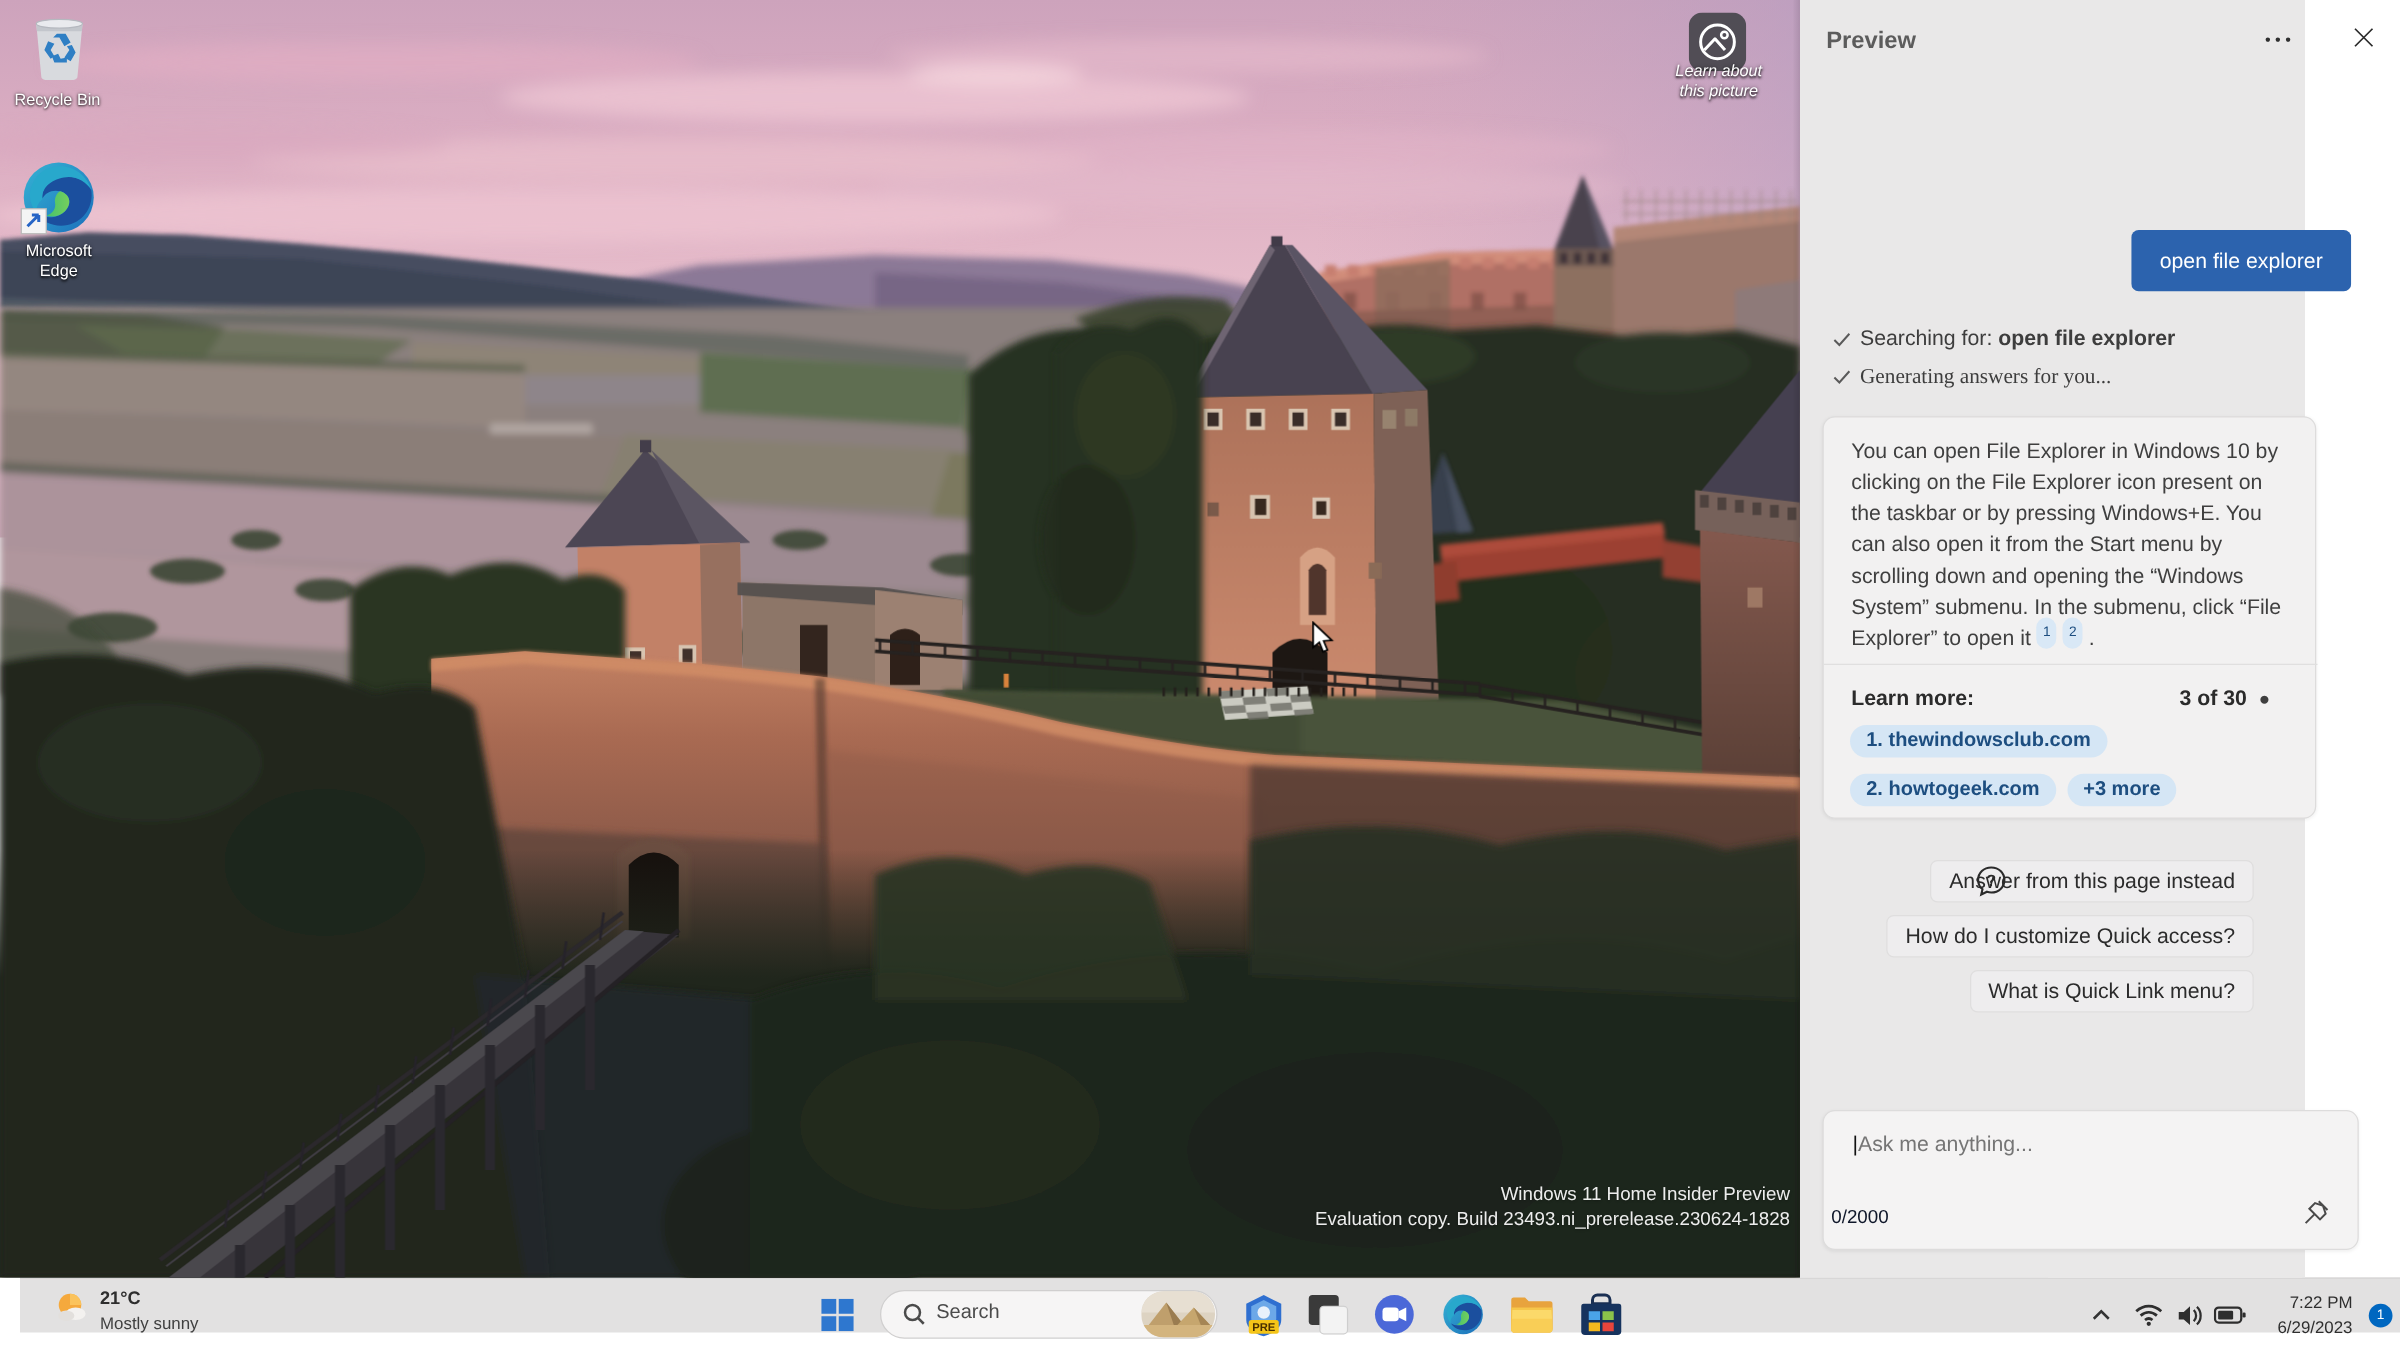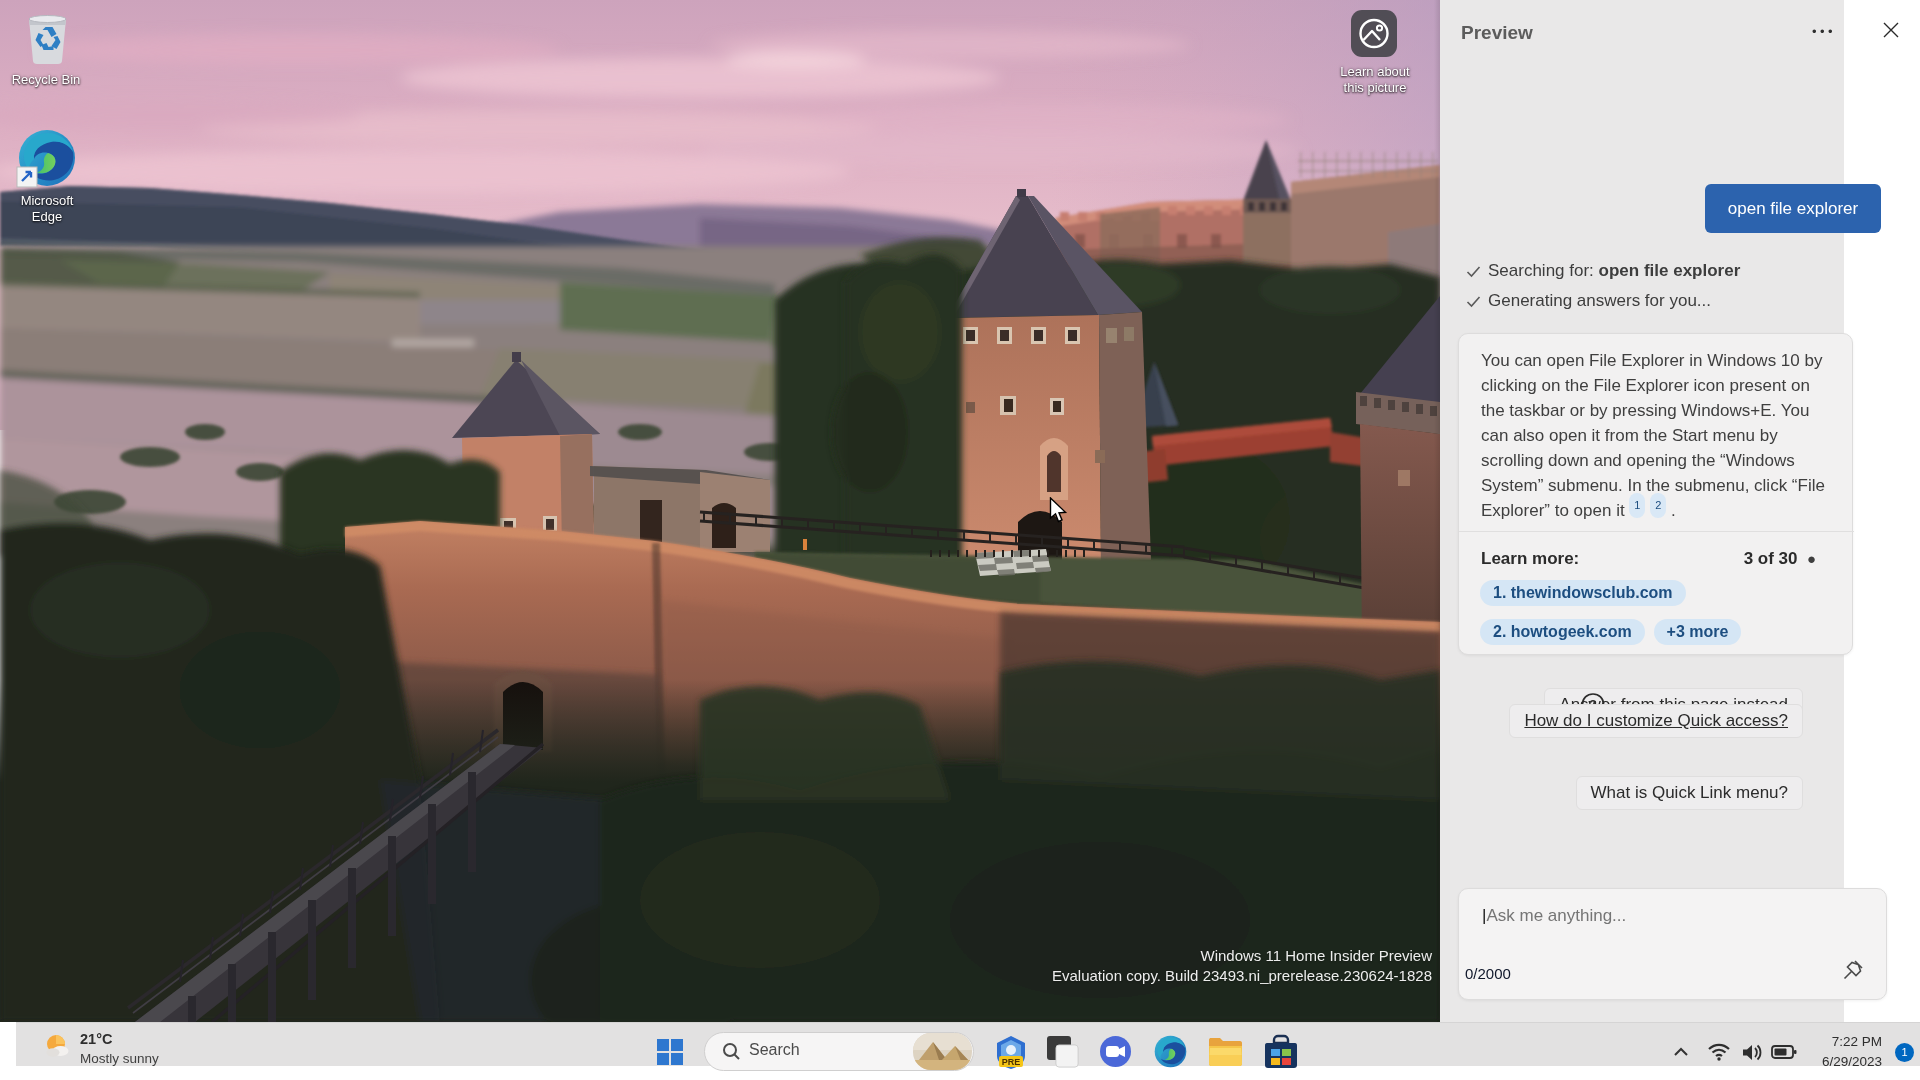--- a/index.html
+++ b/index.html
@@ -422,53 +422,53 @@
     <rect x="1" y="40" width="20" height="20" fill="#f4f4f4" stroke="#b9b9b9" stroke-width="1"></rect>
     <path d="M6 54 L15 45 M15 45 L9.5 45 M15 45 L15 50.5" stroke="#2665c6" stroke-width="2.4" fill="none"></path>
   </svg>
   <div class="dicon" style="left:2px; top:193px;">Microsoft<br>Edge</div>
   <svg style="position:absolute;left:1351px;top:10px;width:46px;height:47px;" viewBox="0 0 46 47">
     <rect x="0" y="0" width="46" height="47" rx="11" fill="#47454c" opacity="0.92"></rect>
     <circle cx="23" cy="23.5" r="13.5" fill="none" stroke="#fff" stroke-width="2.4"></circle>
     <circle cx="28.5" cy="18" r="2.6" fill="none" stroke="#fff" stroke-width="2"></circle>
     <path d="M12.5 30 L21 21 L29 30" fill="none" stroke="#fff" stroke-width="2.4" stroke-linejoin="round"></path>
   </svg>
-  <div class="dicon" style="left:1330px; top:64px;">Learn about<br>this picture</div>
+  <div class="dicon" style="left:1330px; top:49px;font-style:italic;">Learn about<br>this picture</div>
   <div class="watermark">Windows 11 Home Insider Preview<br>Evaluation copy. Build 23493.ni_prerelease.230624-1828</div>
 </div>
 <div style="position:absolute;left:1434px;top:0;width:6px;height:1022px;background:linear-gradient(90deg,rgba(0,0,0,0),rgba(0,0,0,0.10));"></div>
 <div id="sidebar">
   <div class="sb-h">Preview</div>
   <div class="sb-dots">•••</div>
   <svg class="sb-x" viewBox="0 0 20 20">
       <path d="M3 3 L17 17 M17 3 L3 17" stroke="#2a2a2a" stroke-width="1.4"></path>
     </svg>
   <div class="bluebtn">open file explorer</div>
   <svg class="checkmark" style="top:264px;" viewBox="0 0 15 15">
       <path d="M1.5 8 L5.5 12 L13.5 3" stroke="#5a5a5a" stroke-width="1.6" fill="none"></path>
     </svg>
   <div class="checkline" style="top:261px;">Searching for: <b>open file explorer</b></div>
   <svg class="checkmark" style="top:294px;" viewBox="0 0 15 15">
       <path d="M1.5 8 L5.5 12 L13.5 3" stroke="#5a5a5a" stroke-width="1.6" fill="none"></path>
     </svg>
-  <div class="checkline" style="top:291px;">Generating answers for you...</div>
+  <div class="checkline" style="top:291px;font-family:Liberation Serif, serif;">Generating answers for you...</div>
   <div class="card" style="top:333px; width:395px; height:322px;">
     <div class="ctext" style="margin:14px 0 0 22px;">You can open File Explorer in Windows 10 by<br>clicking on the File Explorer icon present on<br>the taskbar or by pressing Windows+E. You<br>can also open it from the Start menu by<br>scrolling down and opening the “Windows<br>System” submenu. In the submenu, click “File<br>Explorer” to open it <span class="sup">1</span> <span class="sup">2</span> .</div>
     <div style="position:absolute; left:0px; top:197px; width:395px; border-top:1px solid #e0dfdf;"></div>
     <div style="position:absolute; left:22px; top:215px; font-size:17px; font-weight:bold; color:#2b2b2b;">Learn more:</div>
     <div style="position:absolute; right:36px; top:215px; font-size:17px; font-weight:bold; color:#2b2b2b;">3 of 30 &nbsp;<span style="font-size:15px; color:#3f3f3f;">●</span></div>
     <div style="position:absolute; left:21px; top:246px;"><span class="lpill">1. thewindowsclub.com</span></div>
     <div style="position:absolute; left:21px; top:285px;"><span class="lpill">2. howtogeek.com</span> &nbsp;<span class="lpill">+3 more</span></div>
   </div>
   <div class="qpill" style="top:688px;">Answer from this page instead</div>
   <svg style="position:absolute; left:139px; top:691px; width:28px; height:28px;" viewBox="0 0 28 28">
       <path d="M14 3 C8 3 3.5 7.3 3.5 13 C3.5 16 4.8 18.6 7 20.4 L6 24.6 L10.6 22.4 C11.7 22.8 12.8 23 14 23 C20 23 24.5 18.7 24.5 13 C24.5 7.3 20 3 14 3 Z" fill="none" stroke="#2b2b2b" stroke-width="1.7"></path>
       <text x="14" y="18" text-anchor="middle" font-size="13" fill="#2b2b2b" font-weight="bold">?</text>
     </svg>
-  <div class="qpill" style="top:704px;text-decoration:underline;">How do I customize Quick access?</div>
+  <div class="qpill" style="top:732px;">How do I customize Quick access?</div>
   <div class="qpill" style="top:776px;">What is Quick Link menu?</div>
   <div class="card" style="top:888px; left:18px; width:429px; height:112px; background:#f4f3f3;">
     <div style="position:absolute; left:23px; top:17px; font-size:17px; color:#757575;"><span style="color:#111;">|</span>Ask me anything...</div>
     <div style="position:absolute; left:6px; top:76px; font-size:15px; color:#0f172a;">0/2000</div>
     <svg style="position:absolute; right:22px; top:70px; width:22px; height:22px;" viewBox="0 0 22 22">
         <path d="M13 2 L20 9 M16 5.5 L10 3.5 L5.5 8 L14 16.5 L18.5 12 L16.5 6 M9.5 12.5 L2.5 19.5" stroke="#4a4a4a" stroke-width="1.6" fill="none"></path>
       </svg>
   </div>
 </div>
 <div id="taskbar">

